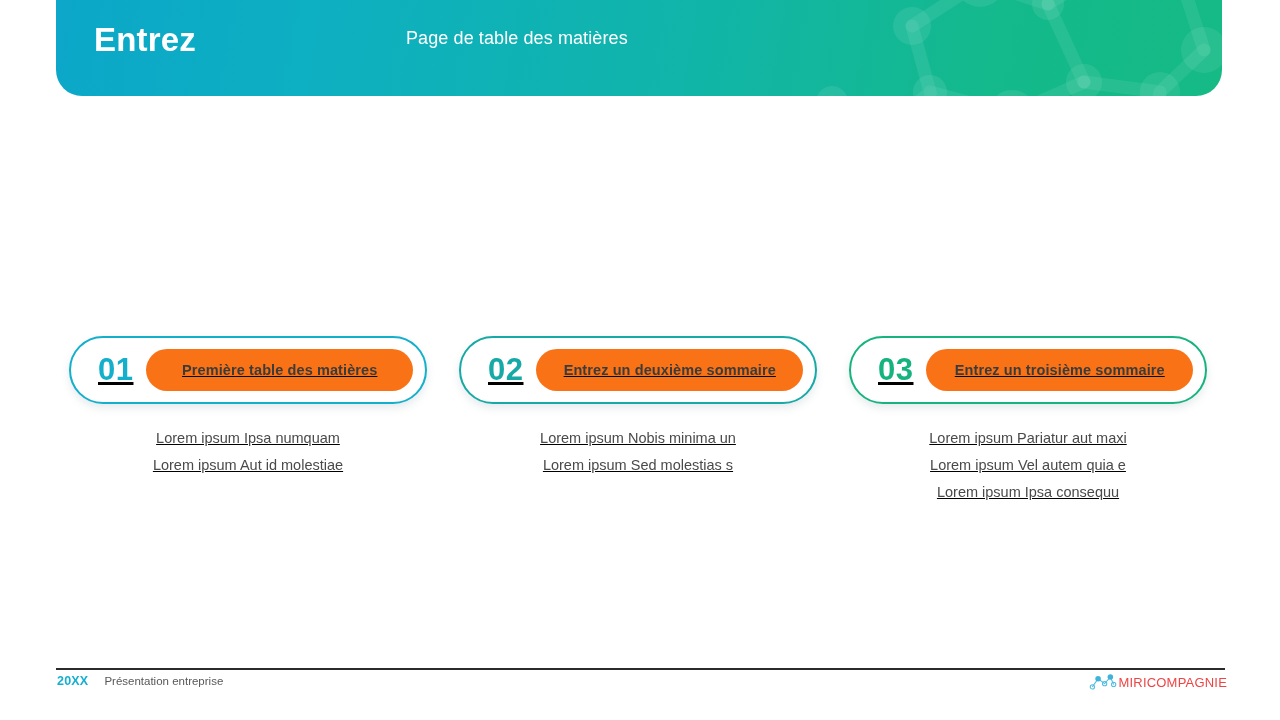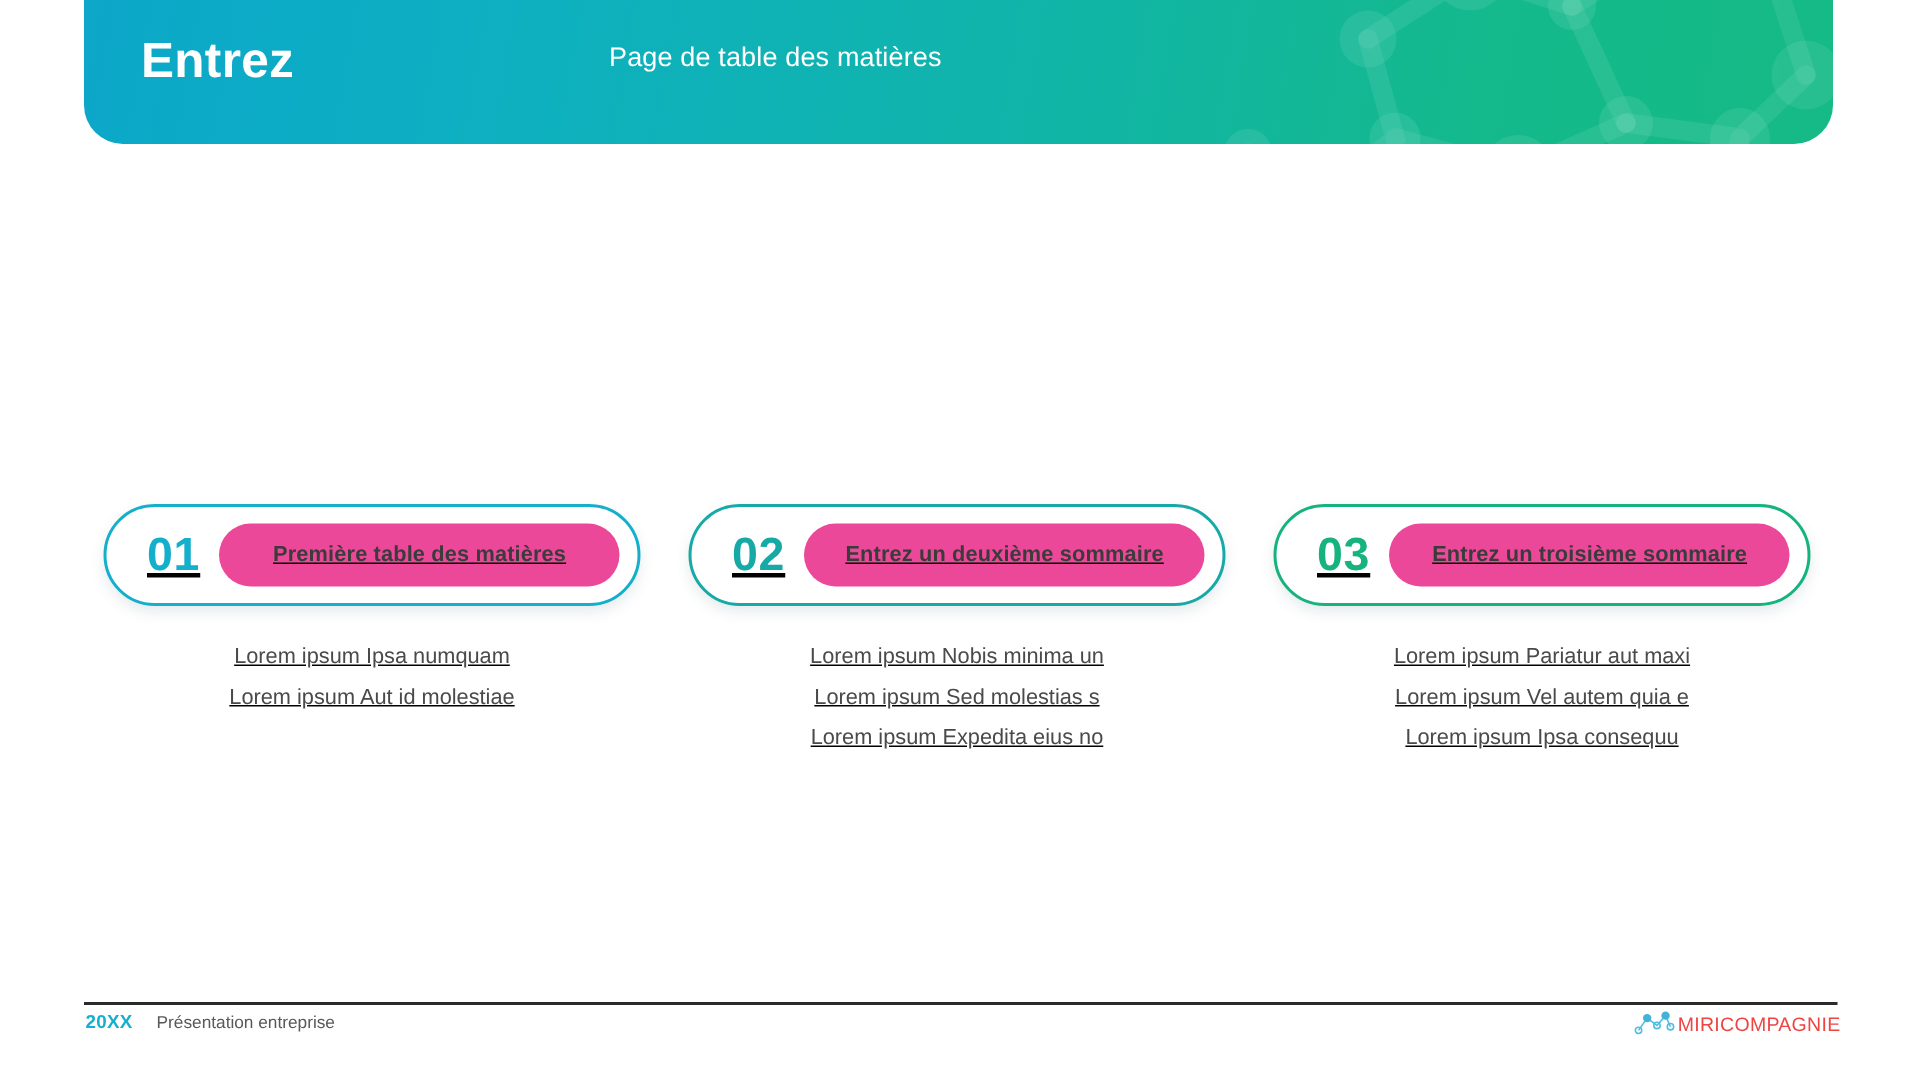--- a/index.html
+++ b/index.html
@@ -92,21 +92,21 @@
     font-weight: bold;
     color: #14AFCB;
     letter-spacing: 0.5px;
     flex: 0 0 auto;
   }
   .card-pill {
     margin-left: 13px;
     flex: 1 1 auto;
     height: 42px;
     border-radius: 21px;
-    background: #ec4899;
+    background: #f97316;
     display: flex;
     align-items: center;
     justify-content: center;
   }
   .card-pill-text {
     font-size: 14.5px;
     font-weight: bold;
     color: #3B3B3B;
     letter-spacing: 0.1px;
     text-align: center;
@@ -229,21 +229,20 @@
   <div class="column">
     <div class="card" style="border-color: rgb(22, 169, 166);">
       <div class="card-number" style="color: rgb(22, 169, 166);">02</div>
       <div class="card-pill">
         <div class="card-pill-text">Entrez un deuxième sommaire</div>
       </div>
     </div>
     <div class="bullets">
       <div class="bullet">Lorem ipsum Nobis minima un</div>
       <div class="bullet">Lorem ipsum Sed molestias s</div>
-      <div class="bullet">Lorem ipsum Expedita eius no</div>
     </div>
   </div>
 
   <div class="column">
     <div class="card" style="border-color: rgb(22, 179, 126);">
       <div class="card-number" style="color: rgb(22, 179, 126);">03</div>
       <div class="card-pill">
         <div class="card-pill-text">Entrez un troisième sommaire</div>
       </div>
     </div>

